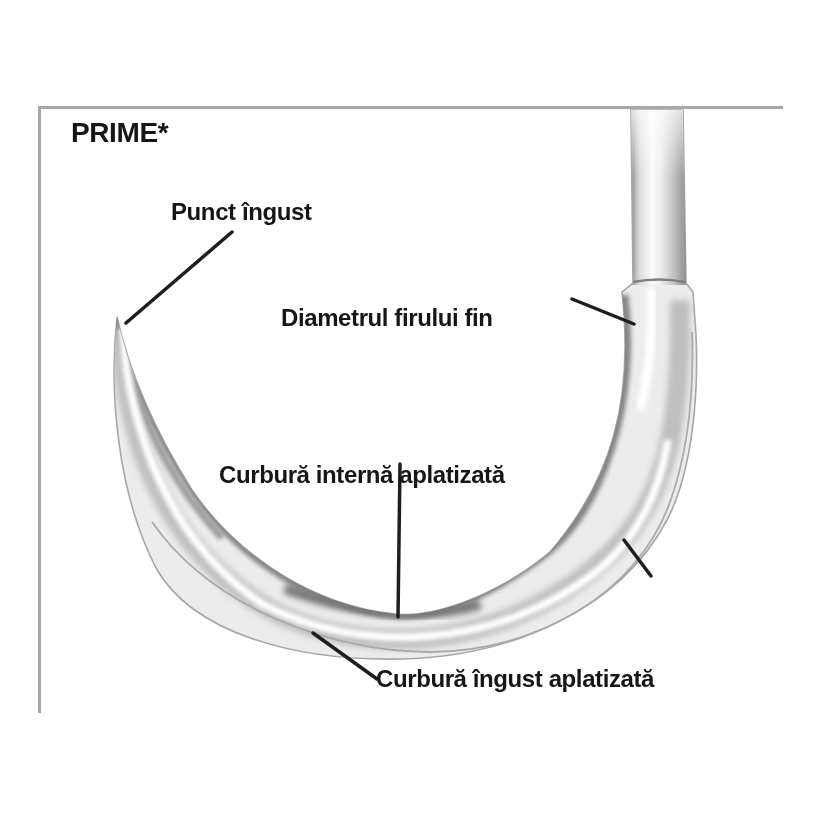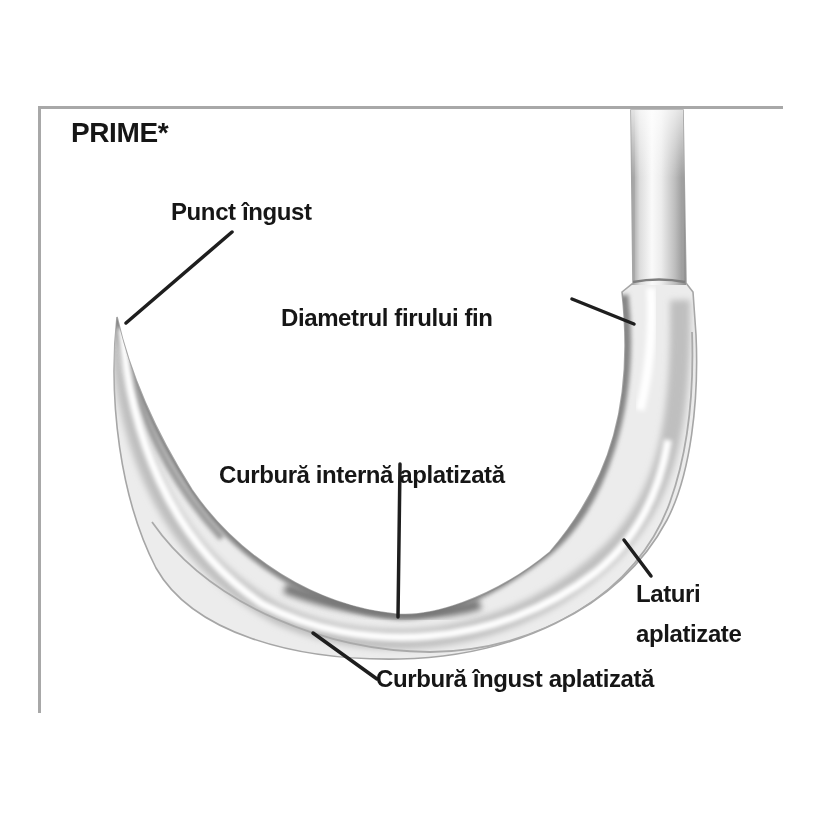--- a/index.html
+++ b/index.html
@@ -89,20 +89,16 @@
   <div class="frame frame-left"></div>
 
   <div class="label label-title">PRIME*</div>
 
   <div class="label label-narrow-point">Punct îngust</div>
 
   <div class="label label-wire-diameter">Diametrul firului fin</div>
 
   <div class="label label-inner-curve">Curbură internă aplatizată</div>
 
-  <div class="label label-sides">
-    <div>Laturi</div>
-    <div>aplatizate</div>
-  </div>
 
   <div class="label label-outer-curve">Curbură îngust aplatizată</div>
 
 </div>
 
 </body></html>

